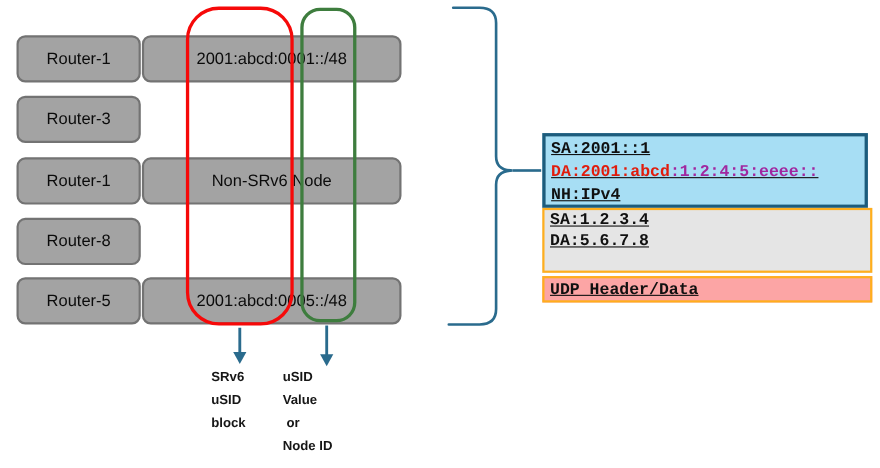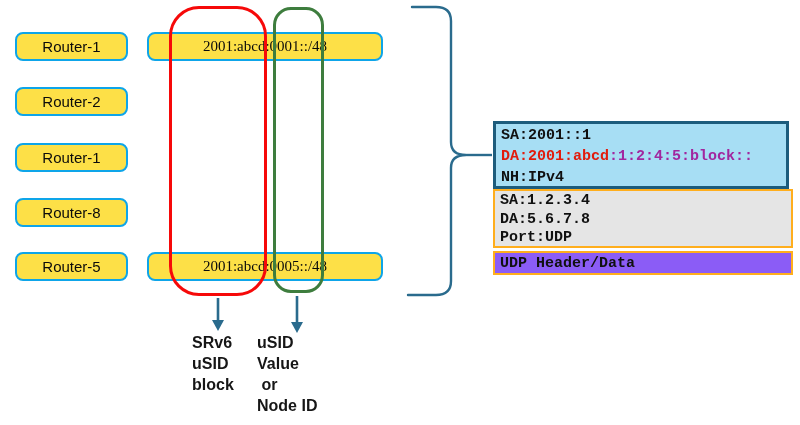--- a/index.html
+++ b/index.html
@@ -2,82 +2,83 @@
 <html><head>
 <meta charset="utf-8">
 <style>
   html,body{margin:0;padding:0;background:#fff;}
   .stage{
     position:relative;width:800px;height:425px;background:#ffffff;overflow:hidden;
     font-family:"Liberation Sans",sans-serif;color:#111;
   }
   
   .nodebox{
-    position:absolute;box-sizing:border-box;height:29px;
-    background:#fde047;border:2px solid #0ea5e9;border-radius:8px;
+    position:absolute;box-sizing:border-box;height:43px;
+    background:#a3a3a3;border:2px solid #737373;border-radius:8px;
     display:flex;align-items:center;justify-content:center;
     font-size:15px;color:#0b0b0b;
   }
   .routerbox{left:15px;width:113px;}
-  .addrbox{left:147px;width:236px;font-family:Liberation Serif, serif;}
+  .addrbox{left:129px;width:236px;}
   
   .oval{position:absolute;box-sizing:border-box;background:transparent;}
   .oval.red{
     left:169px;top:6px;width:98px;height:290px;
     border:3.5px solid #f60909;border-radius:30px;
   }
   .oval.green{
     left:273px;top:7px;width:51px;height:286px;
     border:3px solid #3e7d3e;border-radius:18px;
   }
   svg.overlay{position:absolute;left:0;top:0;pointer-events:none;}
   
   .calloutlabel{
-    position:absolute;font-size:16px;font-weight:bold;line-height:21px;
+    position:absolute;font-size:12px;font-weight:bold;line-height:21px;
     white-space:pre-wrap;color:#161616;
   }
   .label-block{left:192px;top:332px;}
   .label-value{left:257px;top:332px;}
   
   .pktbox{
     position:absolute;box-sizing:border-box;left:493px;
     font-family:"Liberation Mono","DejaVu Sans Mono",monospace;
-    font-weight:bold;font-size:15px;color:#101010;
+    font-weight:bold;font-size:15px;color:#101010;text-decoration:underline;
   }
   .pkt-ipv6{
     top:121px;width:296px;height:68px;
     background:#a7def4;border:3px solid #1d5c7c;
     padding:1px 0 0 5px;line-height:21px;
   }
   .pkt-ipv4{
     top:189px;width:300px;height:59px;
     background:#e5e5e5;border:2.5px solid #ffae1d;
     padding:1px 0 0 5px;line-height:18.5px;
   }
   .pkt-udp{
     top:251px;width:300px;height:24px;
-    background:#8b5cf6;border:2.5px solid #ffae1d;
+    background:#fca5a5;border:2.5px solid #ffae1d;
     padding:2px 0 0 5px;line-height:17px;
   }
   .da-prefix{color:#e11c0c;}
   .da-suffix{color:#a1279f;}
   .pktline{white-space:pre;}
 </style>
 </head>
 <body>
 
 <div class="stage">
 
   <div class="nodebox routerbox" style="top:32px">Router-1</div>
-  <div class="nodebox routerbox" style="top:87px">Router-2</div>
+  <div class="nodebox routerbox" style="top:87px">Router-3</div>
   <div class="nodebox routerbox" style="top:143px">Router-1</div>
   <div class="nodebox routerbox" style="top:198px">Router-8</div>
   <div class="nodebox routerbox" style="top:252px">Router-5</div>
 
   <div class="nodebox addrbox" style="top:32px">2001:abcd:0001::/48</div>
+  <div class="nodebox addrbox" style="top:143px">Non-SRv6 Node</div>
   <div class="nodebox addrbox" style="top:252px">2001:abcd:0005::/48</div>
 
   <div class="oval red"></div>
   <div class="oval green"></div>
 
   <svg class="overlay" width="800" height="425" viewBox="0 0 800 425">
     <path d="M 412 7 H 436 Q 451 7 451 21 V 142 Q 451 155 466 155 Q 451 155 451 168 V 281 Q 451 295 436 295 H 408" fill="none" stroke="#2a6b8d" stroke-width="2.4" stroke-linecap="round"></path>
     <path d="M 466 155 H 492" fill="none" stroke="#2a6b8d" stroke-width="2.4"></path>
     <g>
       <line x1="218" y1="298" x2="218" y2="321" stroke="#2a6b8d" stroke-width="2.6"></line>
@@ -92,27 +93,26 @@
   <div class="calloutlabel label-block">SRv6
 uSID
 block</div>
   <div class="calloutlabel label-value">uSID
 Value
  or
 Node ID</div>
 
   <div class="pktbox pkt-ipv6">
     <div class="pktline">SA:2001::1</div>
-    <div class="pktline"><span class="da-prefix">DA:2001:abcd</span><span class="da-suffix">:1:2:4:5:block::</span></div>
+    <div class="pktline"><span class="da-prefix">DA:2001:abcd</span><span class="da-suffix">:1:2:4:5:eeee::</span></div>
     <div class="pktline">NH:IPv4</div>
   </div>
 
   <div class="pktbox pkt-ipv4">
     <div class="pktline">SA:1.2.3.4</div>
     <div class="pktline">DA:5.6.7.8</div>
-    <div class="pktline">Port:UDP</div>
   </div>
 
   <div class="pktbox pkt-udp">
     <div class="pktline">UDP Header/Data</div>
   </div>
 
 </div>
 
 </body></html>

